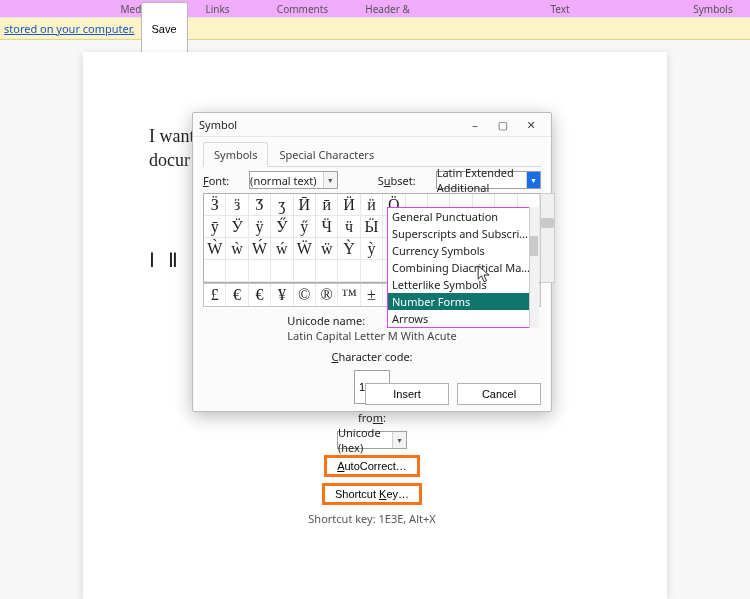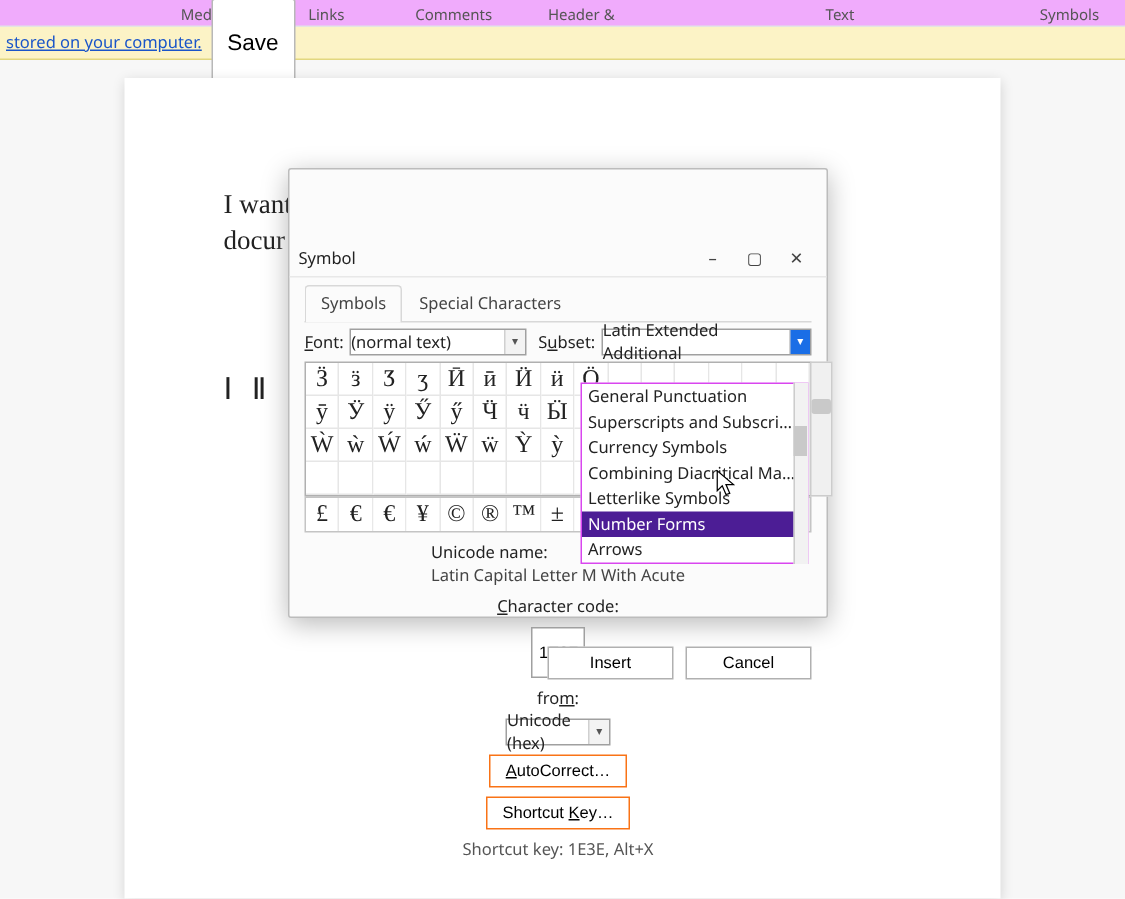--- a/index.html
+++ b/index.html
@@ -16,47 +16,47 @@
   .rg-comments { left:275px; width:55px; }
   .rg-header { left:360px; width:55px; }
   .rg-text { left:540px; width:40px; }
   .rg-symbols { left:688px; width:50px; }
 
   
   .msgbar { position:absolute; top:18px; left:0; right:0; height:22px;
     background:#fcf3c6; border-bottom:1px solid #e2d77f; padding-left:4px;
     display:flex; align-items:center; gap:6px; }
   .msgbar a { color:#1a55c9; text-decoration:underline; font-size:11px; }
-  .msgbar button { font-size:15px; padding:20px 10px; background:#fff;
+  .msgbar button { font-size:11px; padding:20px 10px; background:#fff;
     border:1px solid #b8b8b8; border-radius:2px; }
 
   
   .page-wrap { position:absolute; top:52px; left:83px; width:584px; height:547px;
     background:#fff; box-shadow:0 2px 8px rgba(0,0,0,0.15); }
   .doc-body { padding:72px 66px; font-size:18px; font-family:"Times New Roman", serif;
     color:#222; line-height:1.35; }
   .doc-body .roman { font-size:20px; word-spacing:8px; margin-top:74px; }
 
   
   .dialog { position:absolute; top:112px; left:192px; width:360px; height:300px;
     background:#fbfbfb; border:1px solid #bcbcbc; box-shadow:0 4px 18px rgba(0,0,0,0.28);
     border-radius:2px; }
   .titlebar { height:24px; display:flex; align-items:center; padding:0 6px;
-    font-size:11px; border-bottom:1px solid #e8e8e8;margin-top:48px; }
+    font-size:11px; border-bottom:1px solid #e8e8e8; }
   .titlebar .title { flex:1; }
   .titlebtn { width:28px; height:20px; display:flex; align-items:center;
     justify-content:center; color:#444; }
   .dialog-body { position:relative; padding:4px 10px 8px; height:calc(100% - 24px); }
   .tabs { display:flex; gap:0; border-bottom:1px solid #d8d8d8; margin-bottom:4px; }
   .tab { padding:4px 10px 5px; font-size:11px; color:#444; border:1px solid transparent;
     border-bottom:none; position:relative; top:1px; }
   .tab.active { border-color:#d8d8d8; background:#fbfbfb;
     border-top-left-radius:3px; border-top-right-radius:3px; }
 
-  .row { display:flex; align-items:center; gap:4px; margin-bottom:4px; }
+  .row { display:flex; align-items:center; gap:20px; margin-bottom:4px; }
   .lbl { font-size:11px; }
   .under { text-decoration:underline; }
   .combo { display:flex; align-items:center; background:#fff; border:1px solid #a0a0a0;
     height:18px; font-size:11px; padding-left:0; position:relative; }
   .combo .dd { width:14px; text-align:center; border-left:1px solid #d0d0d0;
     color:#555; background:#f3f3f3; font-size:8px; line-height:16px; }
 
   
   .grid { border:1px solid #b0b0b0; display:grid; grid-template-columns:repeat(15,1fr);
     font-family:"Times New Roman", serif; font-size:16px; position:relative; }
@@ -66,21 +66,21 @@
   .grid .vscroll { position:absolute; right:-15px; top:-1px; bottom:-1px; width:15px;
     background:#f0f0f0; border:1px solid #ccc; }
   .grid .vthumb { position:absolute; right:-14px; top:24px; width:13px; height:10px;
     background:#c9c9c9; border-radius:2px; }
 
   
   .subset-list { position:absolute; top:70px; right:12px; width:152px;
     background:#fff; border:1px solid #d946ef; z-index:30; font-size:11px; }
   .subset-list .opt { padding:1px 4px; white-space:nowrap; overflow:hidden;
     text-overflow:ellipsis; }
-  .subset-list .opt.hilite { background:#4c1d95; color:#fff; }
+  .subset-list .opt.hilite { background:#0f766e; color:#fff; }
   .subset-list .scrind { position:absolute; right:-1px; top:-1px; bottom:-1px;
     width:10px; border-left:1px solid #ccc; background:#f2f2f2; }
   .subset-list .scrthumb { position:absolute; right:0; width:9px; top:28px; height:20px;
     background:#c9c9c9; }
 
   .cursor { position:absolute; top:128px; right:60px; z-index:40; pointer-events:none; }
   .cursor svg { width:14px; height:20px; }
 
   
   .recent-grid { display:grid; grid-template-columns:repeat(15,1fr);
@@ -88,21 +88,21 @@
   .rcell { height:22px; border-right:1px solid #e8e8e8; display:flex;
     align-items:center; justify-content:center; background:#fff; font-size:16px;
     font-family:"Segoe UI","Times New Roman",serif; }
 
   .section-label { font-size:11px; margin:6px 0 2px; }
 
   
   .bot-row { display:flex; align-items:center; gap:6px; margin-top:4px;flex-direction:column; }
   .txtinput { background:#fff; border:1px solid #a0a0a0; height:32px;
     padding:16px 4px; font-size:11px; }
-  .smallbtn { background:#fff; border:1px solid #f97316; height:22px;
+  .smallbtn { background:#fff; border:3px solid #f97316; height:22px;
     padding:0 10px; font-size:11px; }
   .btns { position:absolute; right:10px; bottom:6px; display:flex; gap:8px; }
   .btns button { width:84px; height:22px; font-size:11px; background:#fff;
     border:1px solid #b0b0b0; }
 </style>
 </head>
 <body>
 
 <div class="ribbon">
   <div class="ribbon-group rg-media">Media</div>

